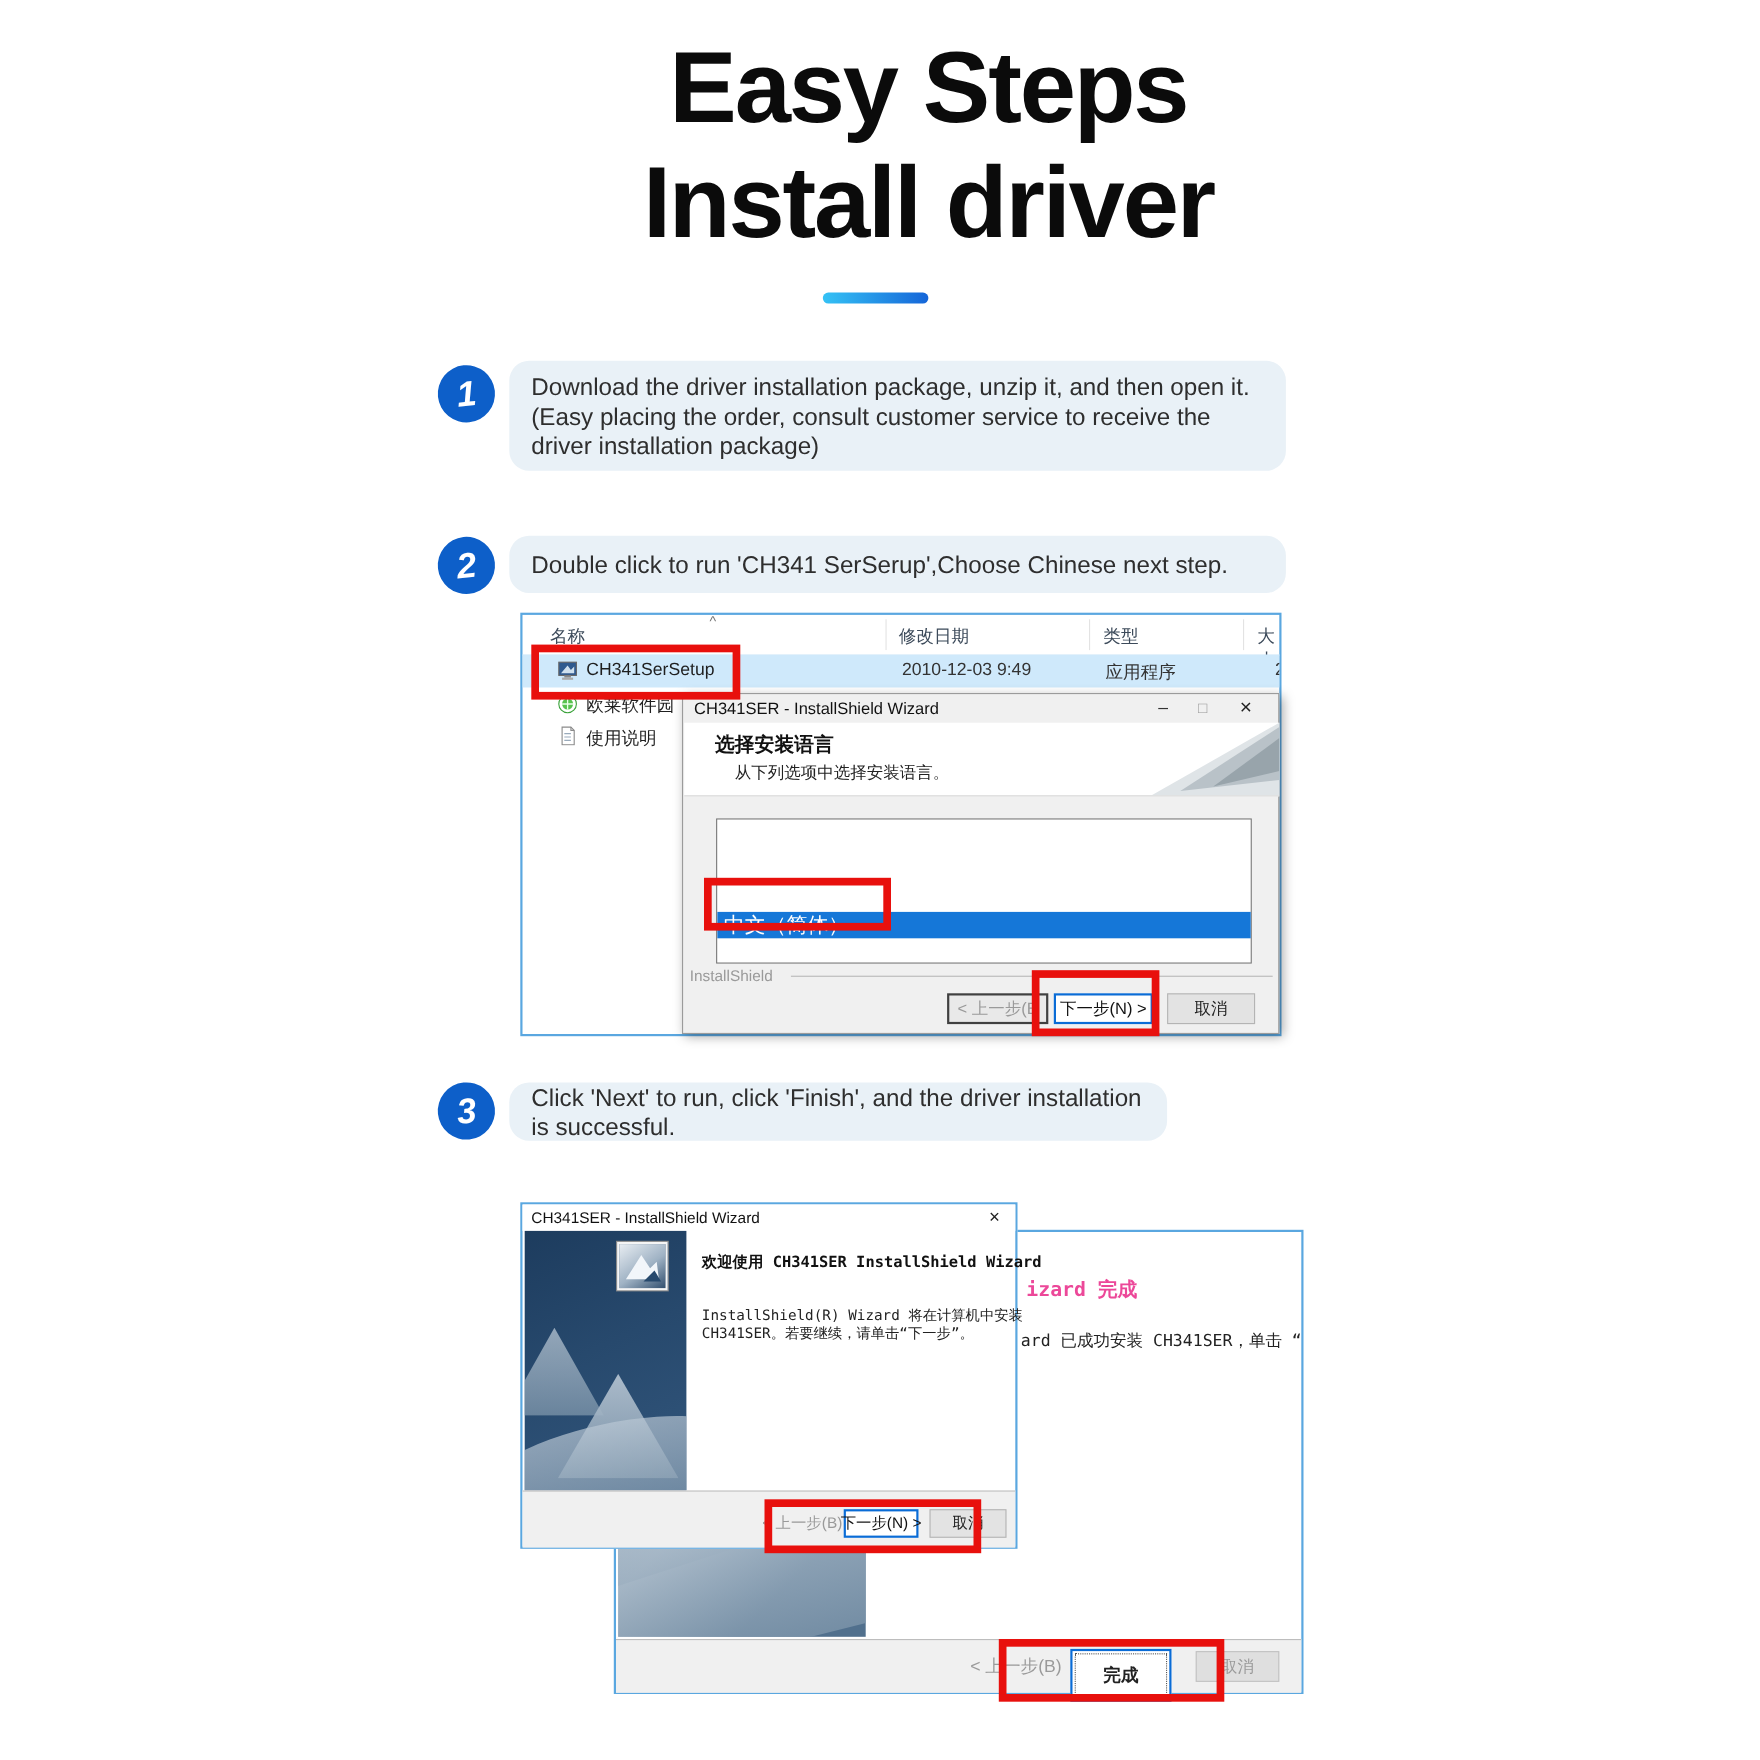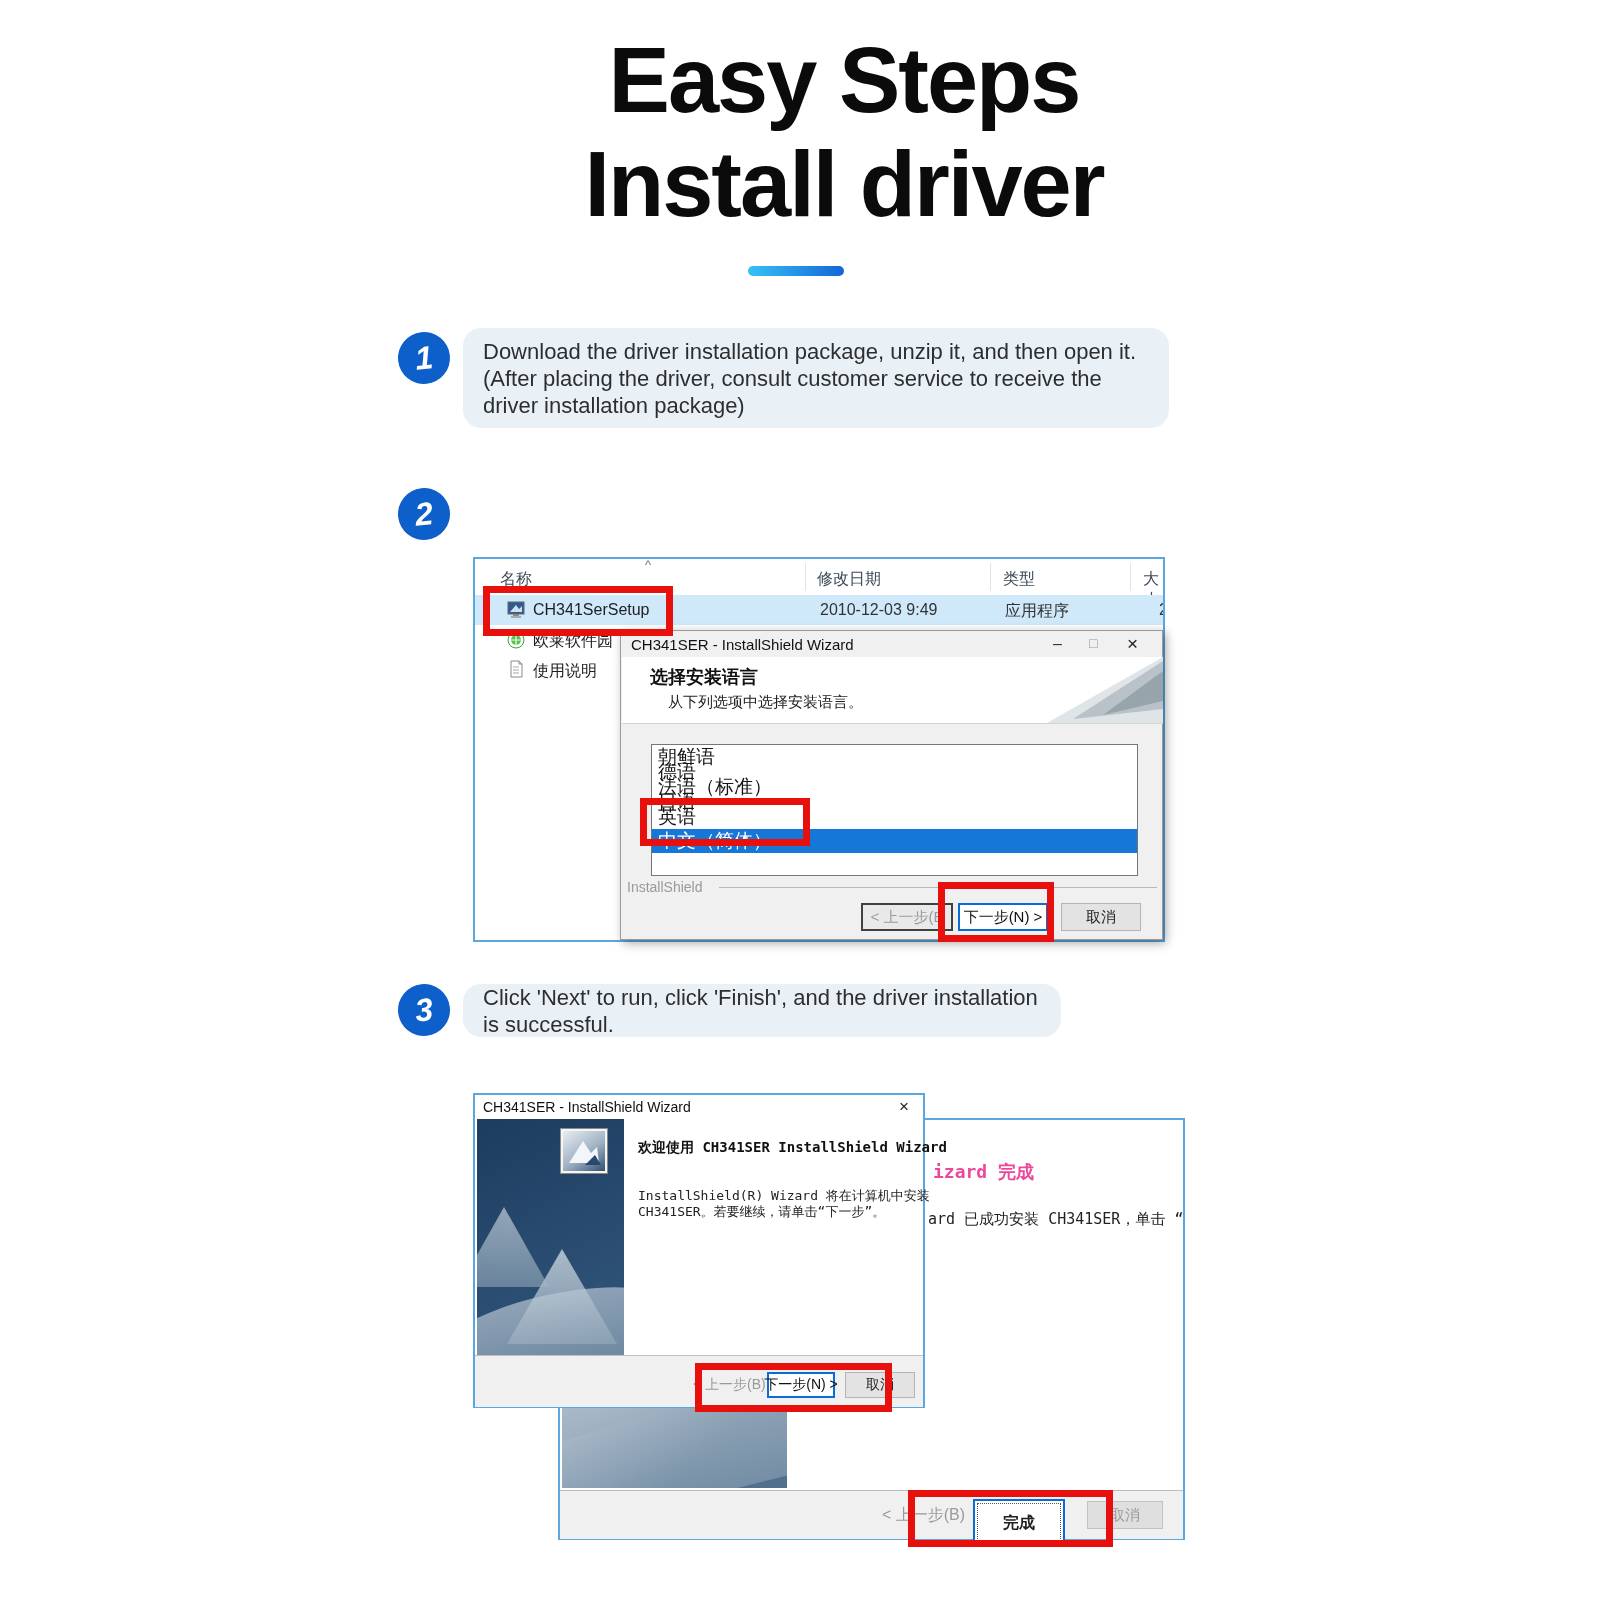--- a/index.html
+++ b/index.html
@@ -66,25 +66,28 @@
   <div class="abs main-title">
     <div>Easy Steps</div>
     <div>Install driver</div>
   </div>
   <div class="abs divider"></div>
 
   <div class="abs step-circle" style="left:398px;top:332px;">
     <span>1</span>
   </div>
   <div class="abs step-bubble" style="left:463px;top:328px;width:706px;height:100px;">
-    <span>Download the driver installation package, unzip it, and then open it. (After placing the driver, consult customer service to receive the driver installation package)</span>
+    <span>Download the driver installation package, unzip it, and then open it. (Easy placing the order, consult customer service to receive the driver installation package)</span>
   </div>
 
   <div class="abs step-circle" style="left:398px;top:488px;">
     <span>2</span>
+  </div>
+  <div class="abs step-bubble" style="left:463px;top:487px;width:706px;height:52px;display:flex;align-items:center;">
+    <span>Double click to run 'CH341 SerSerup',Choose Chinese next step.</span>
   </div>
 
   <div class="abs panel" style="left:473px;top:557px;width:692px;height:385px;">
 
     <div class="abs exp-header" style="left:0;top:0;width:692px;height:36px;border-bottom:1px solid #eef3f7;">
       <span class="abs" style="left:170px;top:-2px;font-size:13px;color:#777;">^</span>
       <span class="abs" style="left:25px;top:10px;">名称</span>
       <span class="abs" style="left:342px;top:10px;">修改日期</span>
       <span class="abs" style="left:528px;top:10px;">类型</span>
       <span class="abs" style="left:668px;top:10px;">大小</span>
@@ -138,27 +141,20 @@
       <span class="abs" style="left:28px;top:8px;font-size:18px;font-weight:bold;color:#111;">选择安装语言</span>
       <span class="abs" style="left:46px;top:36px;font-size:15px;color:#222;">从下列选项中选择安装语言。</span>
       <svg class="curl" width="130" height="66" viewBox="0 0 130 66">
         <polygon points="130,0 130,66 14,66" fill="#dfe4e7"></polygon>
         <polygon points="130,4 130,52 40,62" fill="#b9c2c8"></polygon>
         <polygon points="130,14 130,44 70,58" fill="#98a4ab"></polygon>
       </svg>
     </div>
 
     <div class="abs listbox" style="left:30px;top:113px;width:487px;height:132px;">
-      <div style="padding:4px 0 0 6px;">
-        <div class="lang-item">朝鲜语</div>
-        <div class="lang-item">德语</div>
-        <div class="lang-item">法语（标准）</div>
-        <div class="lang-item">日语</div>
-        <div class="lang-item">英语</div>
-      </div>
       <div class="abs lang-selected" style="left:0;top:84px;width:485px;height:24px;">中文（简体）</div>
     </div>
 
     <span class="abs insh-label" style="left:6px;top:248px;">InstallShield</span>
     <div class="abs insh-line" style="left:98px;top:256px;width:438px;"></div>
     <div class="abs btn btn-disabled" style="left:240px;top:272px;width:92px;height:28px;">&lt; 上一步(B</div>
     <div class="abs btn btn-default" style="left:337px;top:272px;width:90px;height:28px;">下一步(N) &gt;</div>
     <div class="abs btn btn-gray" style="left:440px;top:272px;width:80px;height:28px;">取消</div>
   </div>
 

